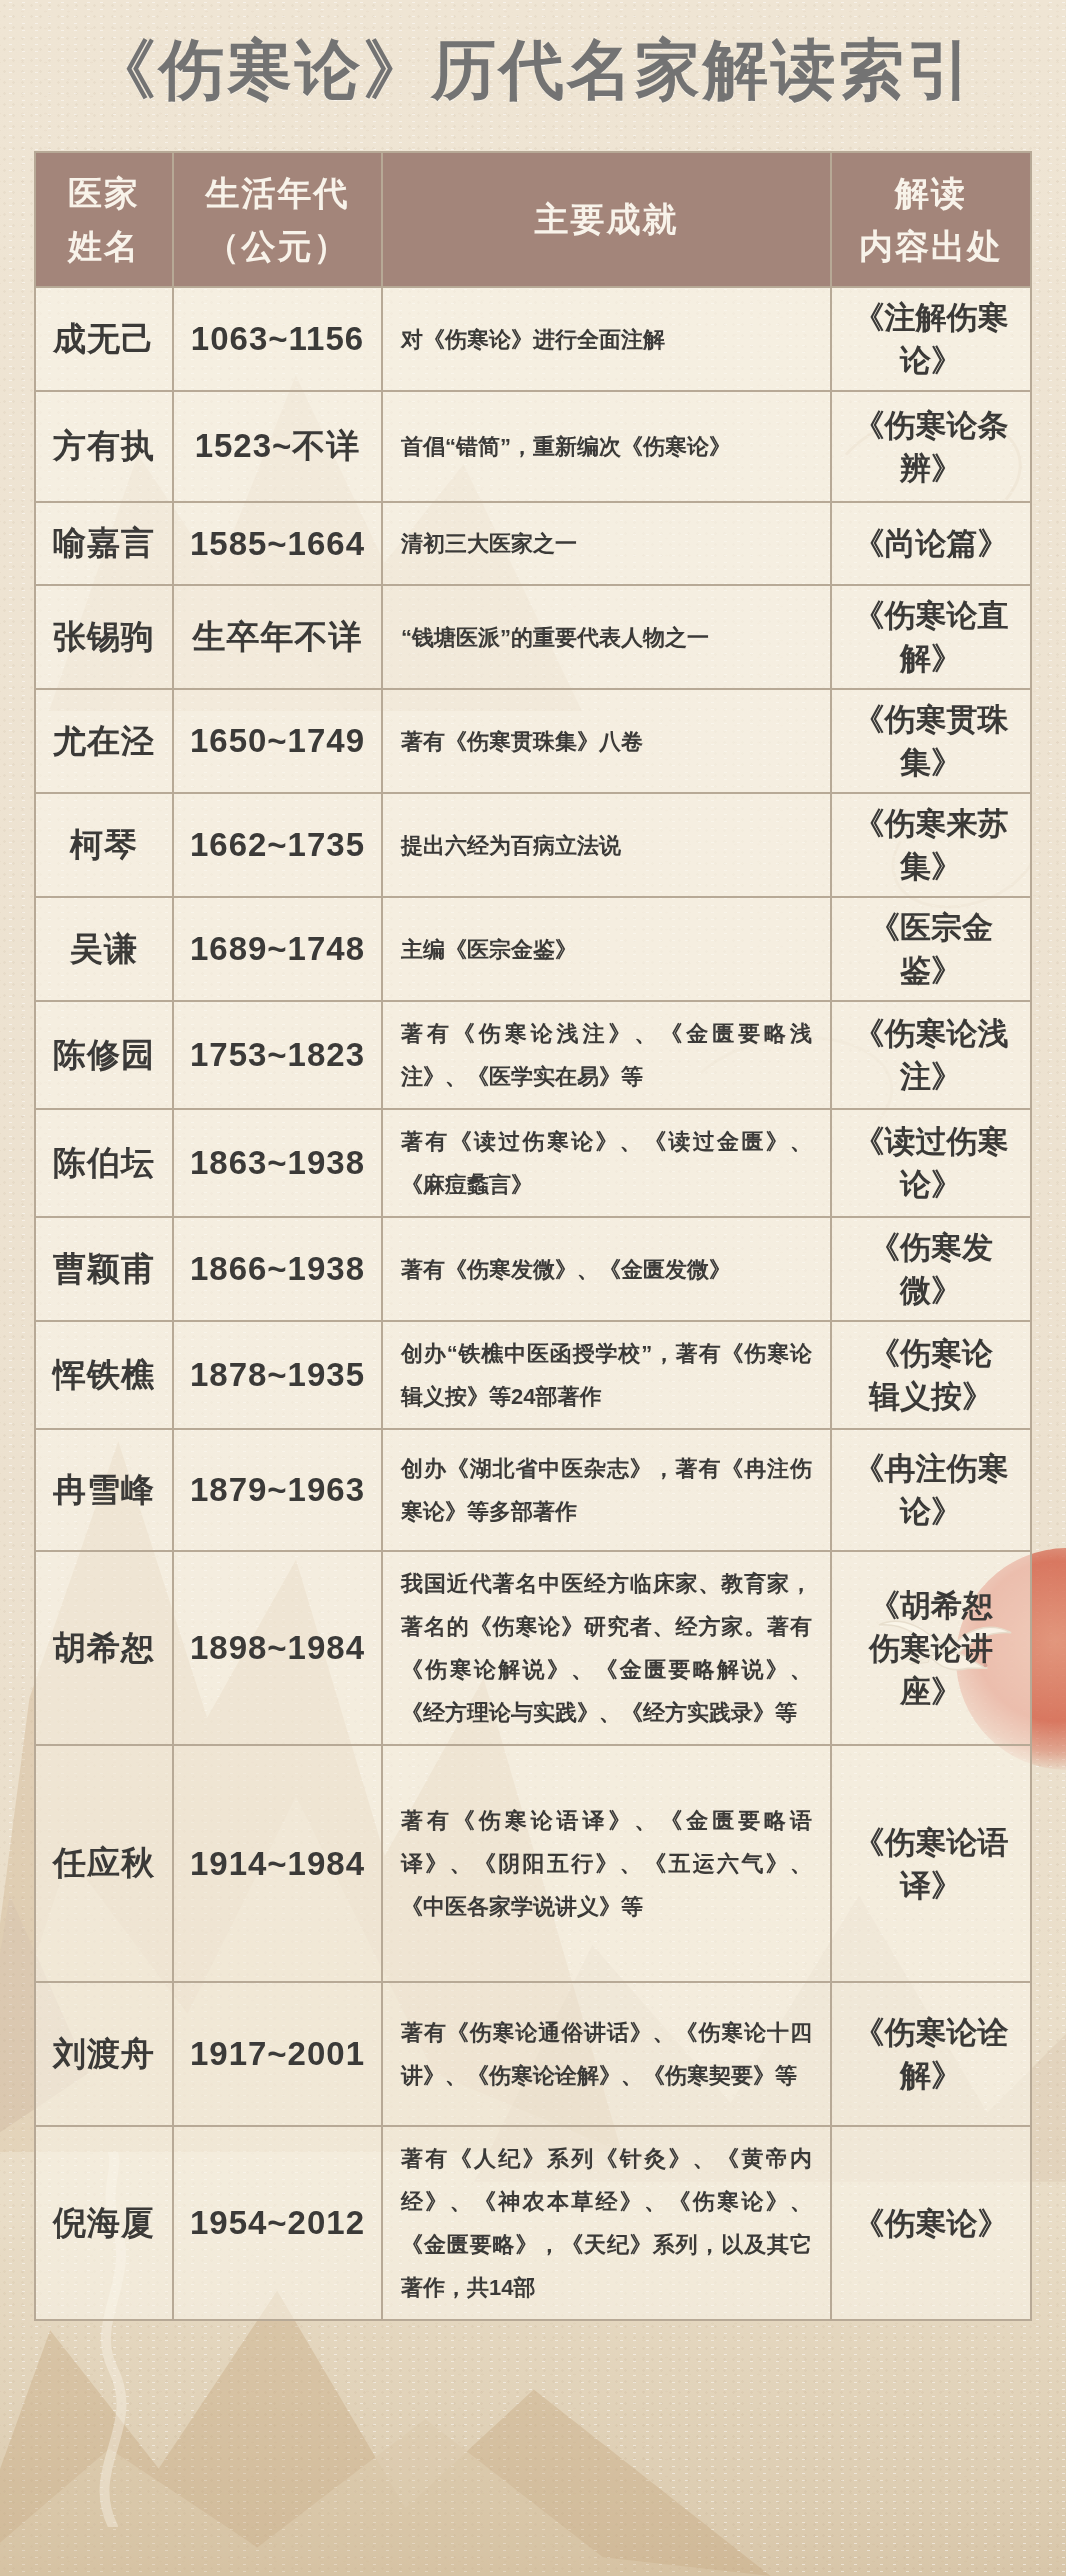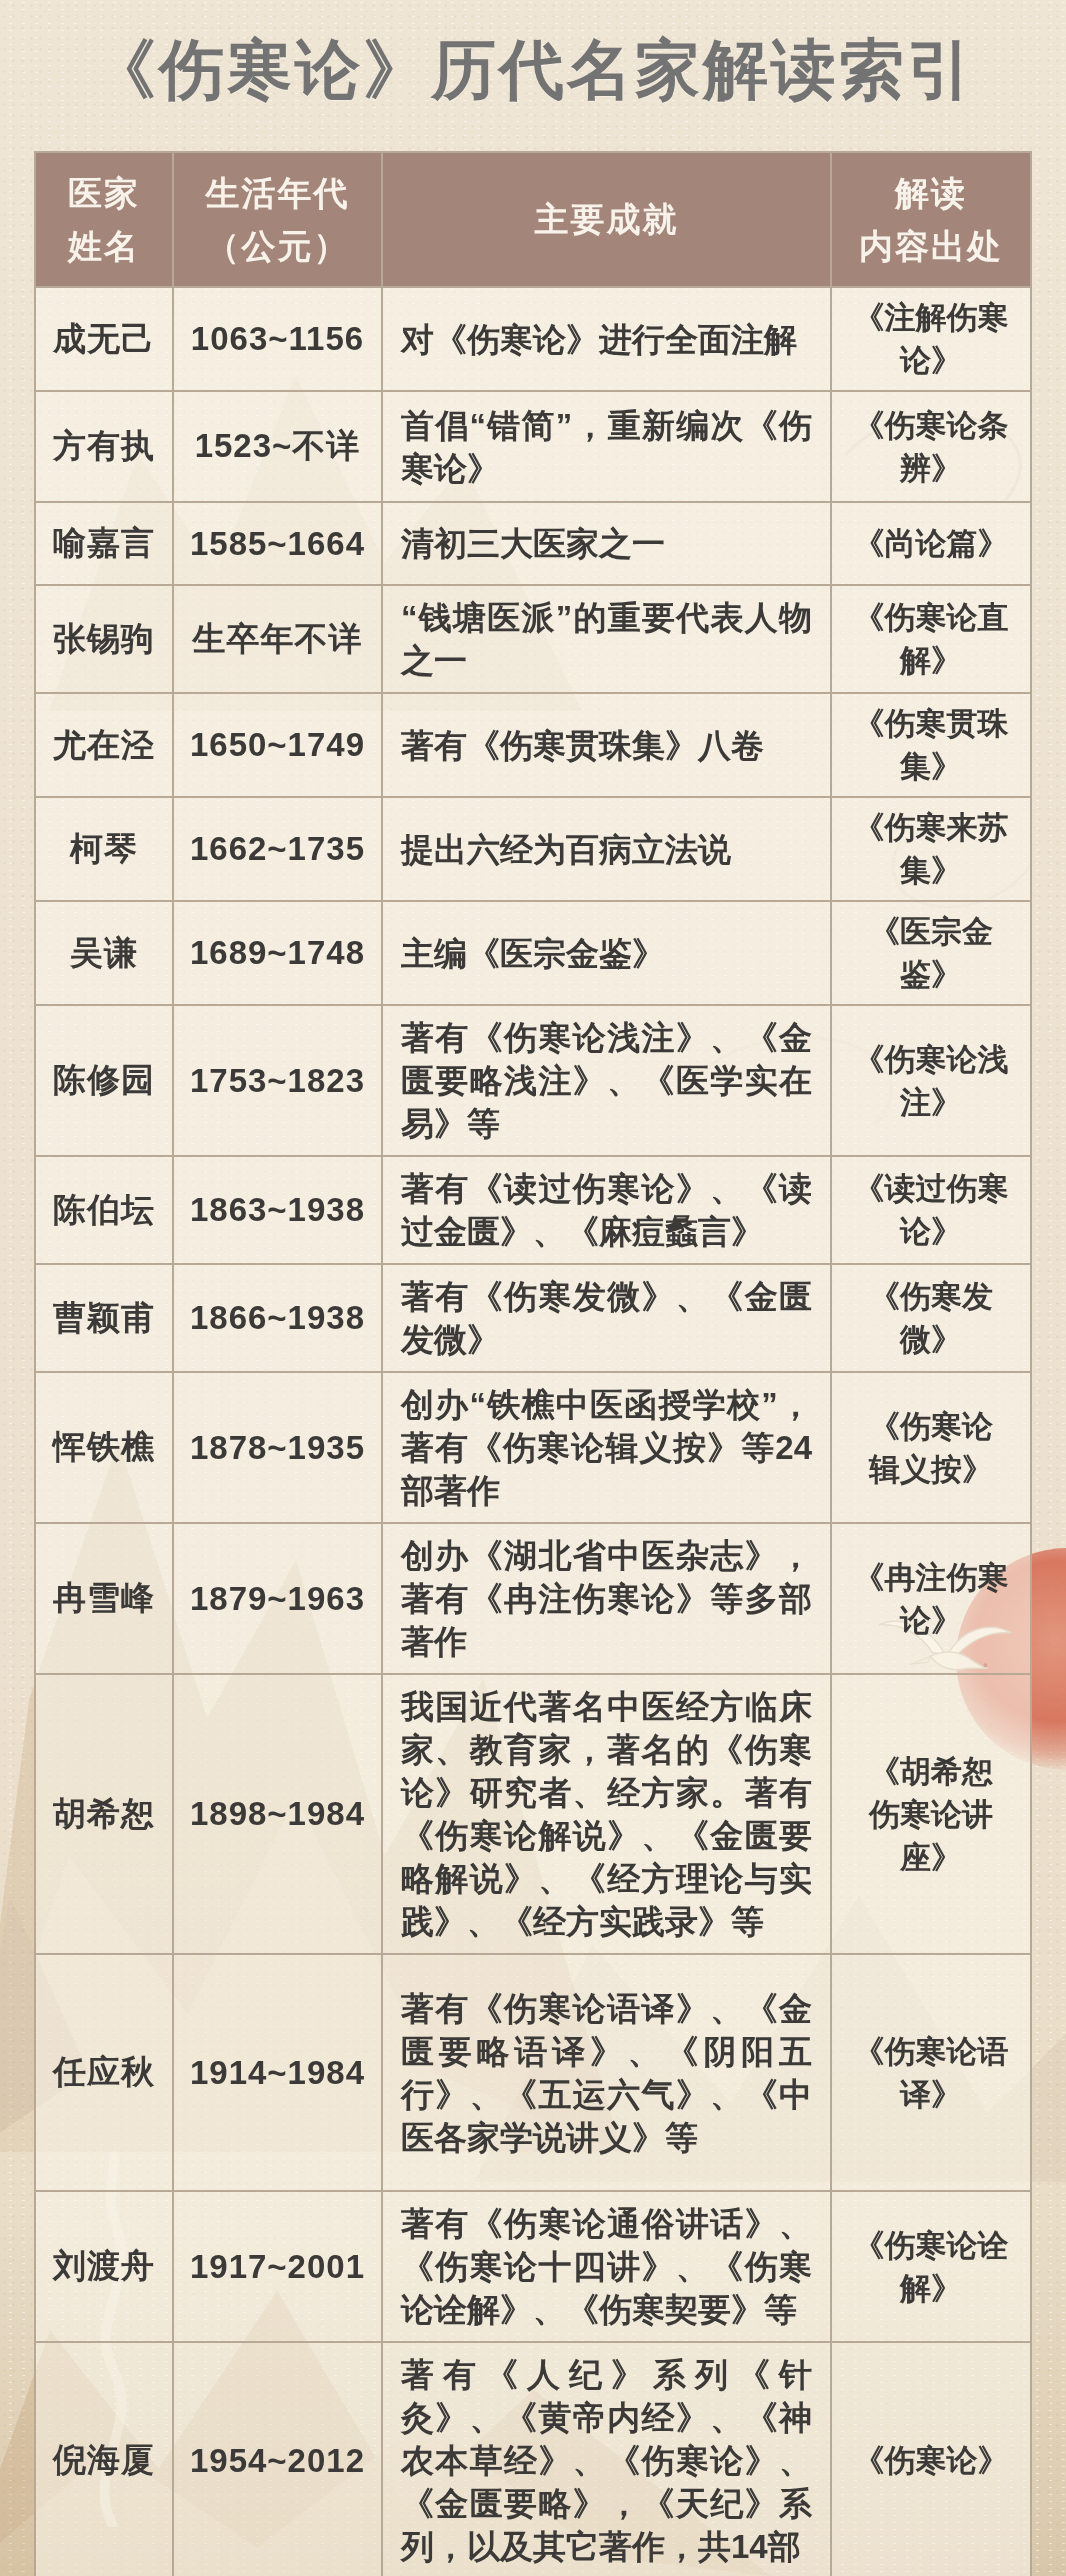--- a/index.html
+++ b/index.html
@@ -72,21 +72,21 @@
     font-weight: bold;
     vertical-align: middle;
   }
   td.cell-name, td.cell-years {
     text-align: center;
     font-size: 33px;
     letter-spacing: 1px;
     padding: 6px 4px;
   }
   td.cell-ach {
-    font-size: 33px;
+    font-size: 22px;
     line-height: 43px;
     text-align: justify;
     text-justify: inter-character;
     padding: 10px 18px;
   }
   td.cell-src {
     text-align: center;
     font-size: 31px;
     line-height: 43px;
     padding: 8px 8px;

